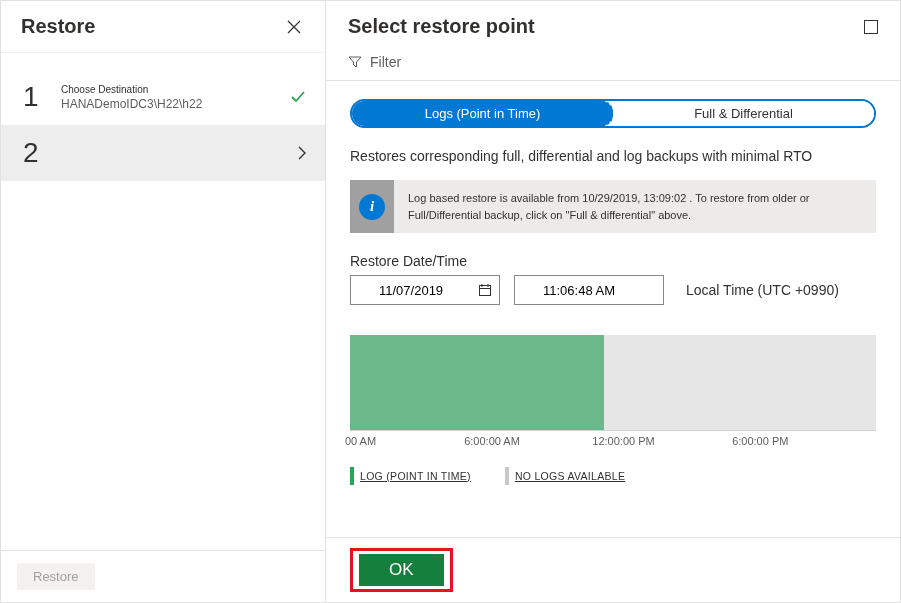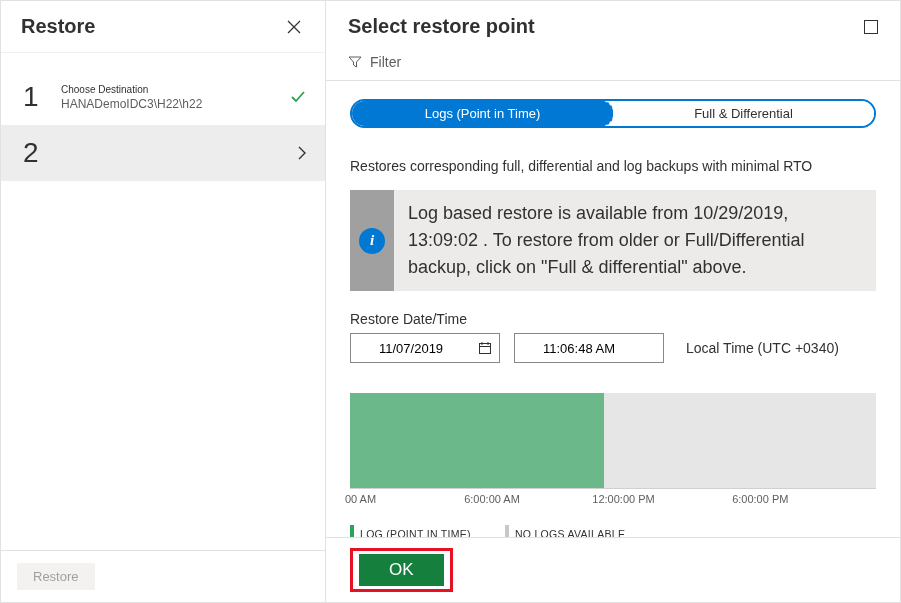--- a/index.html
+++ b/index.html
@@ -28,31 +28,31 @@
     .main { flex: 1; display: flex; flex-direction: column; }
     .main-header { display: flex; align-items: center; justify-content: space-between; padding: 14px 22px 10px 22px; }
     .main-title { font-size: 20px; font-weight: 600; color: #323130; }
     .maximize-icon { width: 14px; height: 14px; border: 1.5px solid #323130; }
     
     .filter-row { display: flex; align-items: center; padding: 6px 22px 10px 22px; border-bottom: 1px solid #e1e1e1; color: #605e5c; font-size: 14px; }
     .filter-icon { margin-right: 8px; }
     
     .content { padding: 18px 24px 0 24px; flex: 1; overflow: hidden; }
     
-    .pill-toggle { display: flex; border: 2px solid #0078d4; border-radius: 20px; overflow: hidden; margin-bottom: 30px; }
+    .pill-toggle { display: flex; border: 2px solid #0078d4; border-radius: 20px; overflow: hidden; margin-bottom: 20px; }
     .pill-half { flex: 1; text-align: center; padding: 5px 0; font-size: 13px; cursor: pointer; }
     .pill-half.selected { background: #0078d4; color: #fff; border: 1px dashed rgba(255,255,255,0.7); border-radius: 18px; margin: -1px; }
     .pill-half:not(.selected) { color: #323130; background: #fff; }
     
     .desc-text { font-size: 14px; color: #323130; margin-bottom: 16px; }
     
     .info-banner { background: #edebe9; display: flex; padding: 0; margin-bottom: 20px; }
     .info-icon-wrap { width: 44px; background: #a0a0a0; display: flex; align-items: center; justify-content: center; }
     .info-icon { width: 26px; height: 26px; border-radius: 50%; background: #0078d4; color: #fff; display: flex; align-items: center; justify-content: center; font-family: Georgia, serif; font-style: italic; font-size: 15px; font-weight: bold; }
-    .info-text { flex: 1; padding: 10px 14px; font-size: 18px; color: #323130; line-height: 1.5; }
+    .info-text { flex: 1; padding: 10px 14px; font-size: 11px; color: #323130; line-height: 1.5; }
     
     .field-label { font-size: 14px; color: #323130; margin-bottom: 6px; }
     .datetime-row { display: flex; align-items: center; gap: 14px; margin-bottom: 30px; }
     .input-wrap { position: relative; }
     .dt-input { border: 1px solid #8a8886; font-size: 13px; padding: 6px 28px; width: 150px; height: 30px; }
     .date-input { padding-right: 30px; }
     .cal-icon { position: absolute; right: 8px; top: 50%; transform: translateY(-50%); pointer-events: none; }
     .tz-label { font-size: 14px; color: #323130; margin-left: 8px; }
     
     .timeline { margin-top: 24px; margin-bottom: 4px; }
@@ -153,21 +153,21 @@
               <rect x="1.5" y="2.5" width="11" height="10" stroke="#323130" fill="none"></rect>
               <line x1="1.5" y1="5.5" x2="12.5" y2="5.5" stroke="#323130"></line>
               <line x1="4" y1="1" x2="4" y2="4" stroke="#323130"></line>
               <line x1="10" y1="1" x2="10" y2="4" stroke="#323130"></line>
             </svg>
         </span>
       </div>
       <div class="input-wrap">
         <input class="dt-input" value="11:06:48 AM" style="">
       </div>
-      <div class="tz-label">Local Time (UTC +0340)</div>
+      <div class="tz-label">Local Time (UTC +0990)</div>
     </div>
 
     <div class="timeline">
       <div class="timeline-bar">
         <div class="bar-green"></div>
         <div class="bar-grey"></div>
       </div>
       <div class="timeline-ticks">
         <span class="tick" style="left:2%">00 AM</span>
         <span class="tick" style="left:27%">6:00:00 AM</span>

